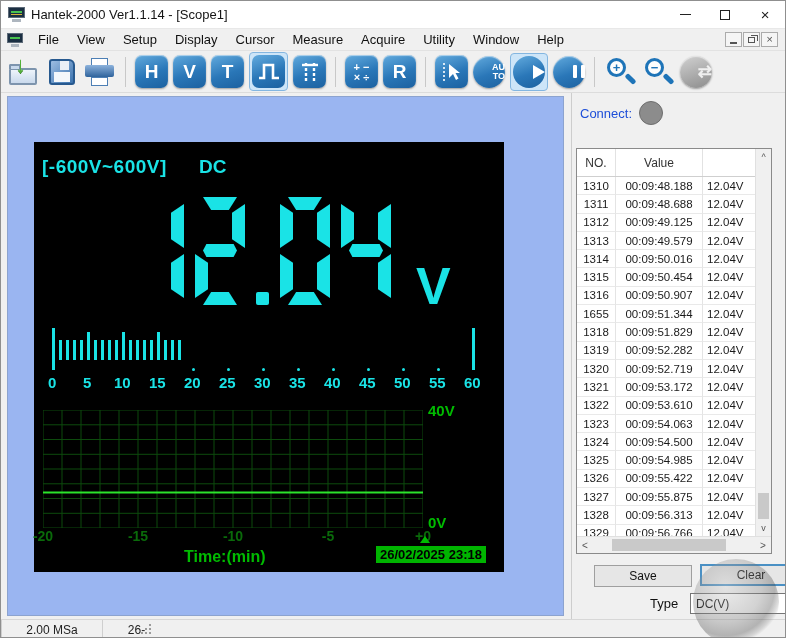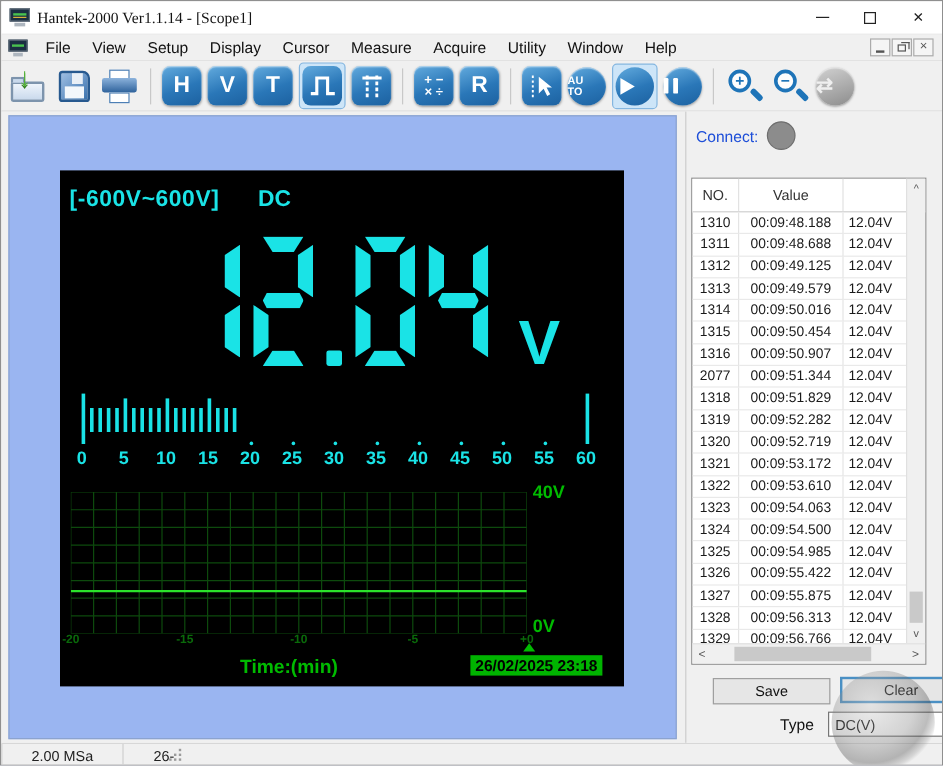--- a/index.html
+++ b/index.html
@@ -6,21 +6,21 @@
   *,*::before,*::after{box-sizing:border-box;}
   .window{position:relative;width:786px;height:638px;background:#f0f0f0;border:1px solid #8f8f8f;overflow:hidden;}
 
   
   .titlebar{height:28px;background:#ffffff;display:flex;align-items:center;padding-left:7px;border-bottom:1px solid #e8e8e8;}
   .appicon{width:17px;height:15px;position:relative;margin-right:6px;}
   .appicon .scr{position:absolute;left:0;top:0;width:17px;height:11px;background:#1b2f42;border:1px solid #5d6a78;}
   .appicon .scr::before{content:"";position:absolute;left:2px;top:3px;width:11px;height:2px;background:#49c24f;}
   .appicon .scr::after{content:"";position:absolute;left:2px;top:6px;width:11px;height:1px;background:#d8b13c;}
   .appicon .base{position:absolute;left:4px;bottom:0;width:9px;height:3px;background:#aeb6bf;}
-  .title-text{font-size:13px;color:#141414;font-family:Liberation Serif, serif;}
+  .title-text{font-size:13px;color:#141414;}
   .cap-btns{margin-left:auto;display:flex;height:100%;}
   .cap{width:40px;height:100%;display:flex;align-items:center;justify-content:center;color:#222;}
   .cap .min-glyph{width:11px;height:0;border-top:1px solid #222;}
   .cap .max-glyph{width:10px;height:10px;border:1px solid #222;}
   .cap .x-glyph{font-size:15px;line-height:1;color:#222;}
 
   
   .menubar{height:22px;background:#f0f0f0;display:flex;align-items:center;padding:0 4px;border-bottom:1px solid #e2e2e2;}
   .mdoc{width:16px;height:14px;position:relative;margin:0 6px 0 2px;}
   .mdoc .scr{position:absolute;left:0;top:0;width:16px;height:10px;background:#1b2f42;border:1px solid #5d6a78;}
@@ -31,21 +31,21 @@
   .mdi{width:17px;height:15px;border:1px solid #ababab;background:#f5f5f5;display:flex;align-items:center;justify-content:center;color:#444;}
   .mdi .u{width:7px;height:0;border-top:2px solid #555;margin-top:7px;}
   .mdi .r1{width:7px;height:6px;border:1px solid #555;position:relative;background:#f5f5f5;}
   .mdi .r1::before{content:"";position:absolute;left:2px;top:-3px;width:7px;height:6px;border:1px solid #555;border-bottom:none;border-left:none;}
   .mdi .x{font-size:11px;line-height:1;color:#555;}
 
   
   .toolbar{height:42px;background:#f0f0f0;display:flex;align-items:center;padding-left:6px;gap:5px;border-bottom:1px solid #dcdcdc;}
   .tsep{width:1px;height:30px;background:#c8c8c8;margin:0 4px;}
   .sq{width:33px;height:33px;border-radius:7px;background:linear-gradient(160deg,#63abde 0%,#2a77b8 55%,#1c61a0 100%);color:#fff;font-weight:bold;font-size:19px;display:flex;align-items:center;justify-content:center;box-shadow:inset 0 1px 1px rgba(255,255,255,.55),0 1px 2px rgba(0,0,0,.35);}
-  .round{width:32px;height:32px;border-radius:50%;background:linear-gradient(160deg,#63abde 0%,#2a77b8 55%,#1c61a0 100%);color:#fff;display:flex;flex-direction:column;align-items:flex-start;justify-content:center;box-shadow:inset 0 1px 1px rgba(255,255,255,.55),0 1px 2px rgba(0,0,0,.35);}
+  .round{width:32px;height:32px;border-radius:50%;background:linear-gradient(160deg,#63abde 0%,#2a77b8 55%,#1c61a0 100%);color:#fff;display:flex;flex-direction:column;align-items:flex-end;justify-content:center;box-shadow:inset 0 1px 1px rgba(255,255,255,.55),0 1px 2px rgba(0,0,0,.35);}
   .round.dis{background:linear-gradient(160deg,#d2d2d2,#8c8c8c);}
   .hl{background:#cde5f8;border:1px solid #84b6e0;border-radius:4px;padding:2px;display:flex;}
   .ic{width:33px;height:33px;position:relative;display:flex;align-items:center;justify-content:center;}
   
   .fold{position:absolute;left:2px;bottom:3px;width:28px;height:17px;background:linear-gradient(#eef4fb,#c9d9ec);border:2px solid #7d94ad;border-radius:2px;}
   .fold::before{content:"";position:absolute;left:-2px;top:-6px;width:12px;height:5px;background:#c9d9ec;border:2px solid #7d94ad;border-bottom:none;border-radius:2px 2px 0 0;}
   .garrow{position:absolute;left:8px;top:-3px;font-size:22px;font-weight:bold;color:#55b23a;text-shadow:0 1px 0 #2f7d1e;}
   
   .fsave{width:26px;height:26px;background:linear-gradient(135deg,#9dbde2,#3a72ae);border:2px solid #27598f;border-radius:3px 6px 3px 3px;position:relative;}
   .fsave::before{content:"";position:absolute;top:0;right:4px;width:9px;height:9px;background:#e9eff6;}
@@ -61,21 +61,21 @@
   .pause-t{display:flex;gap:4px;}
   .pause-t i{width:4px;height:13px;background:#fff;border-radius:1px;}
   .mag{width:33px;height:33px;position:relative;}
   .mag .lens{position:absolute;left:3px;top:3px;width:19px;height:19px;border:3px solid #1e74b8;border-radius:50%;display:flex;align-items:center;justify-content:center;font-size:13px;font-weight:bold;color:#1e74b8;background:#fdfdfd;}
   .mag .hand{position:absolute;right:4px;bottom:3px;width:5px;height:12px;background:#1e74b8;border-radius:2px;transform:rotate(-45deg);}
   .swap-g{font-size:17px;font-weight:bold;color:#efefef;}
 
   
   .main{position:relative;height:526px;background:#f0f0f0;}
   .client{position:absolute;left:6px;top:3px;width:557px;height:520px;background:#9ab5f1;border:1px solid #8ca3cf;}
-  .display{position:absolute;left:42px;top:45px;width:470px;height:430px;background:#000;color:#1ae3e6;}
+  .display{position:absolute;left:26px;top:45px;width:470px;height:430px;background:#000;color:#1ae3e6;}
   .rangelbl{position:absolute;left:8px;top:14px;font-size:19px;font-weight:bold;letter-spacing:0.5px;}
   .modelbl{position:absolute;left:165px;top:14px;font-size:19px;font-weight:bold;}
 
   
   .sseg{position:absolute;left:100px;top:55px;display:flex;align-items:flex-end;}
   .sdigit{position:relative;width:50px;height:108px;margin-right:11px;}
   .seg{position:absolute;background:#1ae3e6;}
   .seg-a{left:8px;top:0;width:34px;height:13px;clip-path:polygon(0 0,100% 0,76% 100%,24% 100%);}
   .seg-d{left:8px;bottom:0;width:34px;height:13px;clip-path:polygon(24% 0,76% 0,100% 100%,0 100%);}
   .seg-g{left:8px;top:47px;width:34px;height:13px;clip-path:polygon(10% 0,90% 0,100% 50%,90% 100%,10% 100%,0 50%);}
@@ -97,21 +97,21 @@
   .barlabels span{position:absolute;transform:translateX(-48%);font-size:15px;font-weight:bold;color:#1ae3e6;}
 
   
   .grid-svg{position:absolute;left:9px;top:268px;}
   .grid-svg line{stroke:#0d4a0d;stroke-width:1;}
   .grid-svg line.trace{stroke:#2be32b;stroke-width:2;}
   .ylab{position:absolute;left:394px;font-size:15px;font-weight:bold;color:#00bb00;}
   .ylab.top{top:260px;}
   .ylab.bot{top:372px;}
   .xticks{position:absolute;left:9px;top:386px;width:381px;height:14px;}
-  .xticks span{position:absolute;transform:translateX(-50%);font-size:10px;font-weight:bold;color:#0a6a0a;}
+  .xticks span{position:absolute;transform:translateX(-50%);font-size:14px;font-weight:bold;color:#0a6a0a;}
   .marker-arrow{position:absolute;left:386px;top:394px;width:0;height:0;border-left:5px solid transparent;border-right:5px solid transparent;border-bottom:7px solid #00bb00;}
   .timelbl{position:absolute;left:150px;top:406px;font-size:16px;font-weight:bold;color:#00bb00;}
   .stamp{position:absolute;left:342px;top:404px;background:#00b400;color:#000;font-size:13px;font-weight:bold;padding:1px 4px;white-space:nowrap;}
 
   
   .side{position:absolute;left:570px;top:0;width:216px;height:526px;background:#f0f0f0;border-left:1px solid #cdcdcd;}
   .connect-row{position:absolute;left:8px;top:8px;display:flex;align-items:center;gap:7px;}
   .connect-row .lbl{font-size:13px;color:#1d4ed8;}
   .led{width:24px;height:24px;border-radius:50%;background:#8c8c8c;border:1px solid #6e6e6e;}
   .tabs{position:absolute;left:2px;top:31px;display:flex;align-items:flex-end;height:24px;}
@@ -460,21 +460,21 @@
               <div class="tcell c0">1315</div>
               <div class="tcell c1">00:09:50.454</div>
               <div class="tcell c2">12.04V</div>
             </div>
             <div class="trow">
               <div class="tcell c0">1316</div>
               <div class="tcell c1">00:09:50.907</div>
               <div class="tcell c2">12.04V</div>
             </div>
             <div class="trow">
-              <div class="tcell c0">2077</div>
+              <div class="tcell c0">1655</div>
               <div class="tcell c1">00:09:51.344</div>
               <div class="tcell c2">12.04V</div>
             </div>
             <div class="trow">
               <div class="tcell c0">1318</div>
               <div class="tcell c1">00:09:51.829</div>
               <div class="tcell c2">12.04V</div>
             </div>
             <div class="trow">
               <div class="tcell c0">1319</div>

